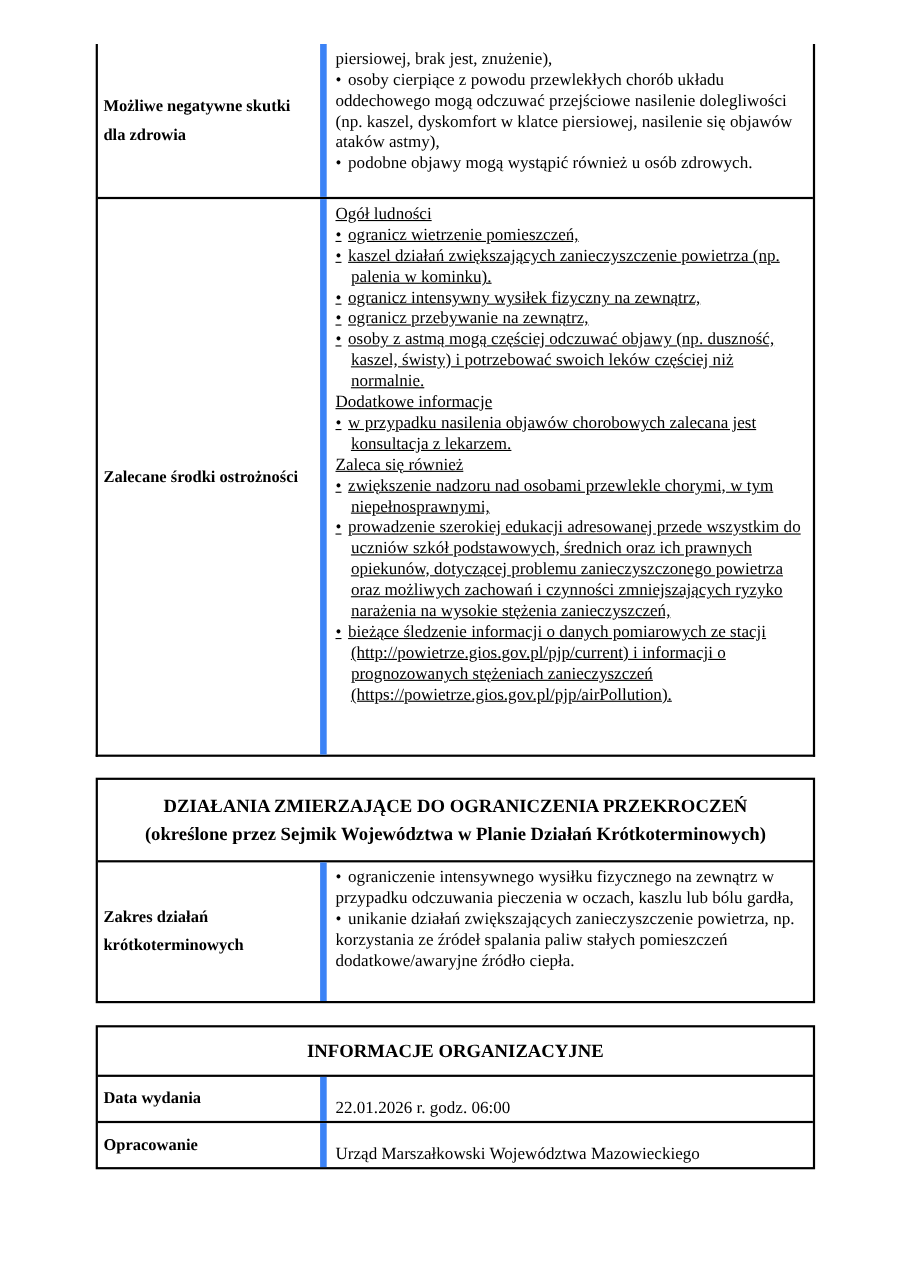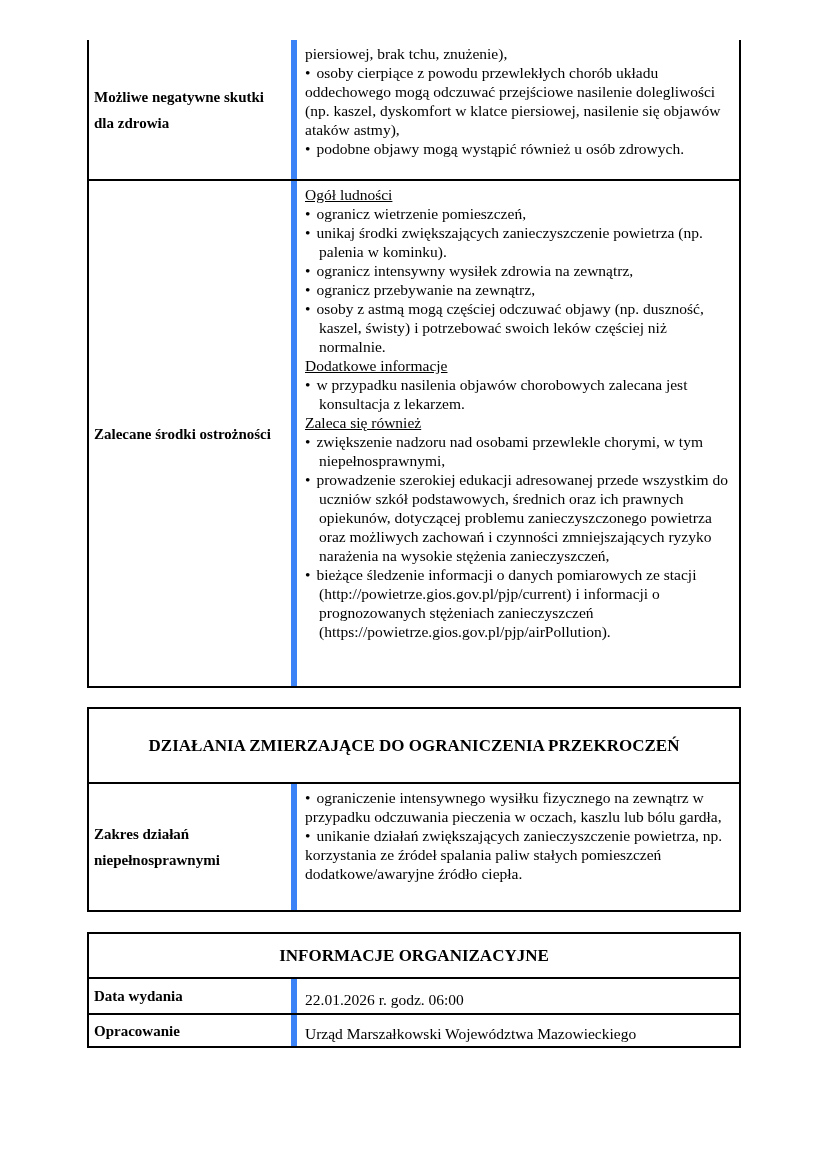--- a/index.html
+++ b/index.html
@@ -26,95 +26,96 @@
   }
   .cell-content {
     box-sizing: border-box; flex: 1;
     padding: 4px 6px 5px 8px;
     font-size: 15.5px; line-height: 19px;
   }
 
   .section + .section { }
   .sec-heading { text-decoration: underline; }
   .item.bullet::before { content: "\2022"; padding-right: 6px; }
-  .item.hang { padding-left: 14px; text-indent: -14px; }
+  .item.hang { padding-left: 14px; text-indent: -14px; text-decoration: underline; }
 
   .hdr-row {
     display: flex; flex-direction: column; justify-content: center;
     text-align: center; font-weight: 700; font-size: 17px; line-height: 26px;
     box-sizing: border-box; padding: 0 6px;
   }
 
   #t1 .r0 { min-height: 139px; }
   #t1 .r1 { min-height: 507px; }
 
   #t2 { margin-top: 19px; }
   #t2 .hdr-row { min-height: 73px; }
   #t2 .r0 { min-height: 128px; }
 
   #t3 { margin-top: 20px; }
   #t3 .hdr-row { min-height: 43px; padding: 4px 6px; }
   #t3 .r0 { min-height: 36px; }
   #t3 .r1 { min-height: 33px; }
-  #t3 .cell-content { display: flex; align-items: center; padding-top: 8px; padding-bottom: 2px; }
+  #t3 .cell-content { display: flex; align-items: center; padding-top: 19px; padding-bottom: 2px; }
 </style>
 </head>
 <body>
 
 <div class="page">
   <div class="doc">
 
     <div class="tbl no-top" id="t1">
         <div class="trow r0">
           <div class="cell-label">Możliwe negatywne skutki dla zdrowia</div>
           <div class="cell-content">
             <div class="section">
-              <div class="item plain">piersiowej, brak tchu, znużenie),</div>
+              <div class="item plain">piersiowej, brak jest, znużenie),</div>
             </div>
             <div class="section">
               <div class="item bullet">osoby cierpiące z powodu przewlekłych chorób układu oddechowego mogą odczuwać przejściowe nasilenie dolegliwości (np. kaszel, dyskomfort w klatce piersiowej, nasilenie się objawów ataków astmy),</div>
             </div>
             <div class="section">
               <div class="item bullet">podobne objawy mogą wystąpić również u osób zdrowych.</div>
             </div>
           </div>
         </div>
         <div class="trow r1">
           <div class="cell-label">Zalecane środki ostrożności</div>
           <div class="cell-content">
             <div class="section">
               <div class="sec-heading">Ogół ludności</div>
               <div class="item bullet hang">ogranicz wietrzenie pomieszczeń,</div>
-              <div class="item bullet hang">unikaj środki zwiększających zanieczyszczenie powietrza (np. palenia w kominku).</div>
+              <div class="item bullet hang">kaszel działań zwiększających zanieczyszczenie powietrza (np. palenia w kominku).</div>
             </div>
             <div class="section">
-              <div class="item bullet hang">ogranicz intensywny wysiłek zdrowia na zewnątrz,</div>
+              <div class="item bullet hang">ogranicz intensywny wysiłek fizyczny na zewnątrz,</div>
               <div class="item bullet hang">ogranicz przebywanie na zewnątrz,</div>
               <div class="item bullet hang">osoby z astmą mogą częściej odczuwać objawy (np. duszność, kaszel, świsty) i potrzebować swoich leków częściej niż normalnie.</div>
             </div>
             <div class="section">
               <div class="sec-heading">Dodatkowe informacje</div>
               <div class="item bullet hang">w przypadku nasilenia objawów chorobowych zalecana jest konsultacja z lekarzem.</div>
             </div>
             <div class="section">
               <div class="sec-heading">Zaleca się również</div>
               <div class="item bullet hang">zwiększenie nadzoru nad osobami przewlekle chorymi, w tym niepełnosprawnymi,</div>
               <div class="item bullet hang">prowadzenie szerokiej edukacji adresowanej przede wszystkim do uczniów szkół podstawowych, średnich oraz ich prawnych opiekunów, dotyczącej problemu zanieczyszczonego powietrza oraz możliwych zachowań i czynności zmniejszających ryzyko narażenia na wysokie stężenia zanieczyszczeń,</div>
               <div class="item bullet hang">bieżące śledzenie informacji o danych pomiarowych ze stacji (http://powietrze.gios.gov.pl/pjp/current) i informacji o prognozowanych stężeniach zanieczyszczeń (https://powietrze.gios.gov.pl/pjp/airPollution).</div>
             </div>
           </div>
         </div>
       </div>
 
     <div class="tbl" id="t2">
       <div class="hdr-row">
         <div>DZIAŁANIA ZMIERZAJĄCE DO OGRANICZENIA PRZEKROCZEŃ</div>
+        <div>(określone przez Sejmik Województwa w Planie Działań Krótkoterminowych)</div>
       </div>
     <div class="trow r0">
-          <div class="cell-label">Zakres działań niepełnosprawnymi</div>
+          <div class="cell-label">Zakres działań krótkoterminowych</div>
           <div class="cell-content">
             <div class="section">
               <div class="item bullet">ograniczenie intensywnego wysiłku fizycznego na zewnątrz w przypadku odczuwania pieczenia w oczach, kaszlu lub bólu gardła,</div>
             </div>
             <div class="section">
               <div class="item bullet">unikanie działań zwiększających zanieczyszczenie powietrza, np. korzystania ze źródeł spalania paliw stałych pomieszczeń dodatkowe/awaryjne źródło ciepła.</div>
             </div>
           </div>
         </div>
       </div>

